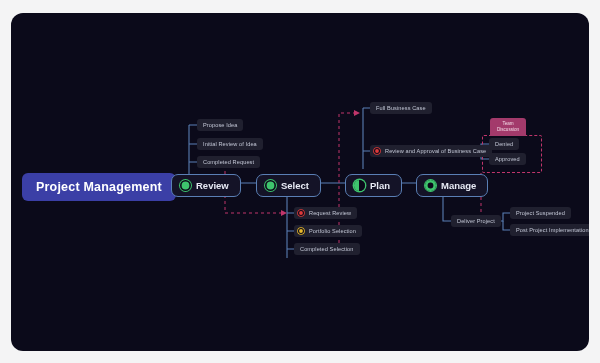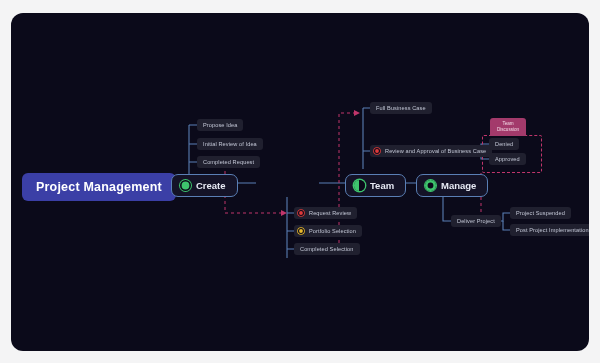--- a/index.html
+++ b/index.html
@@ -160,27 +160,31 @@
 
     <div class="groupbox" style="left:471px; top:122px; width:60px; height:38px;"></div>
     <div class="grouptab" style="left:479px; top:105px;">Team Discussion</div>
 
     <div class="node root" style="left:11px; top:160px;">
       <span>Project Management</span>
     </div>
 
     <div class="node stage" style="left:160px; top:161px;">
       <span class="ico ico-lg ico-green"></span>
-      <span>Create</span>
-    </div>
-
+      <span>Review</span>
+    </div>
+
+    <div class="node stage" style="left:245px; top:161px;">
+      <span class="ico ico-lg ico-green"></span>
+      <span>Select</span>
+    </div>
 
     <div class="node stage" style="left:334px; top:161px;">
       <span class="ico ico-lg ico-half"></span>
-      <span>Team</span>
+      <span>Plan</span>
     </div>
 
     <div class="node stage" style="left:405px; top:161px;align-items:center;">
       <span class="ico ico-lg ico-dot"></span>
       <span>Manage</span>
     </div>
 
     <div class="node leaf" style="left:186px; top:106px;">
       <span>Propose Idea</span>
     </div>

